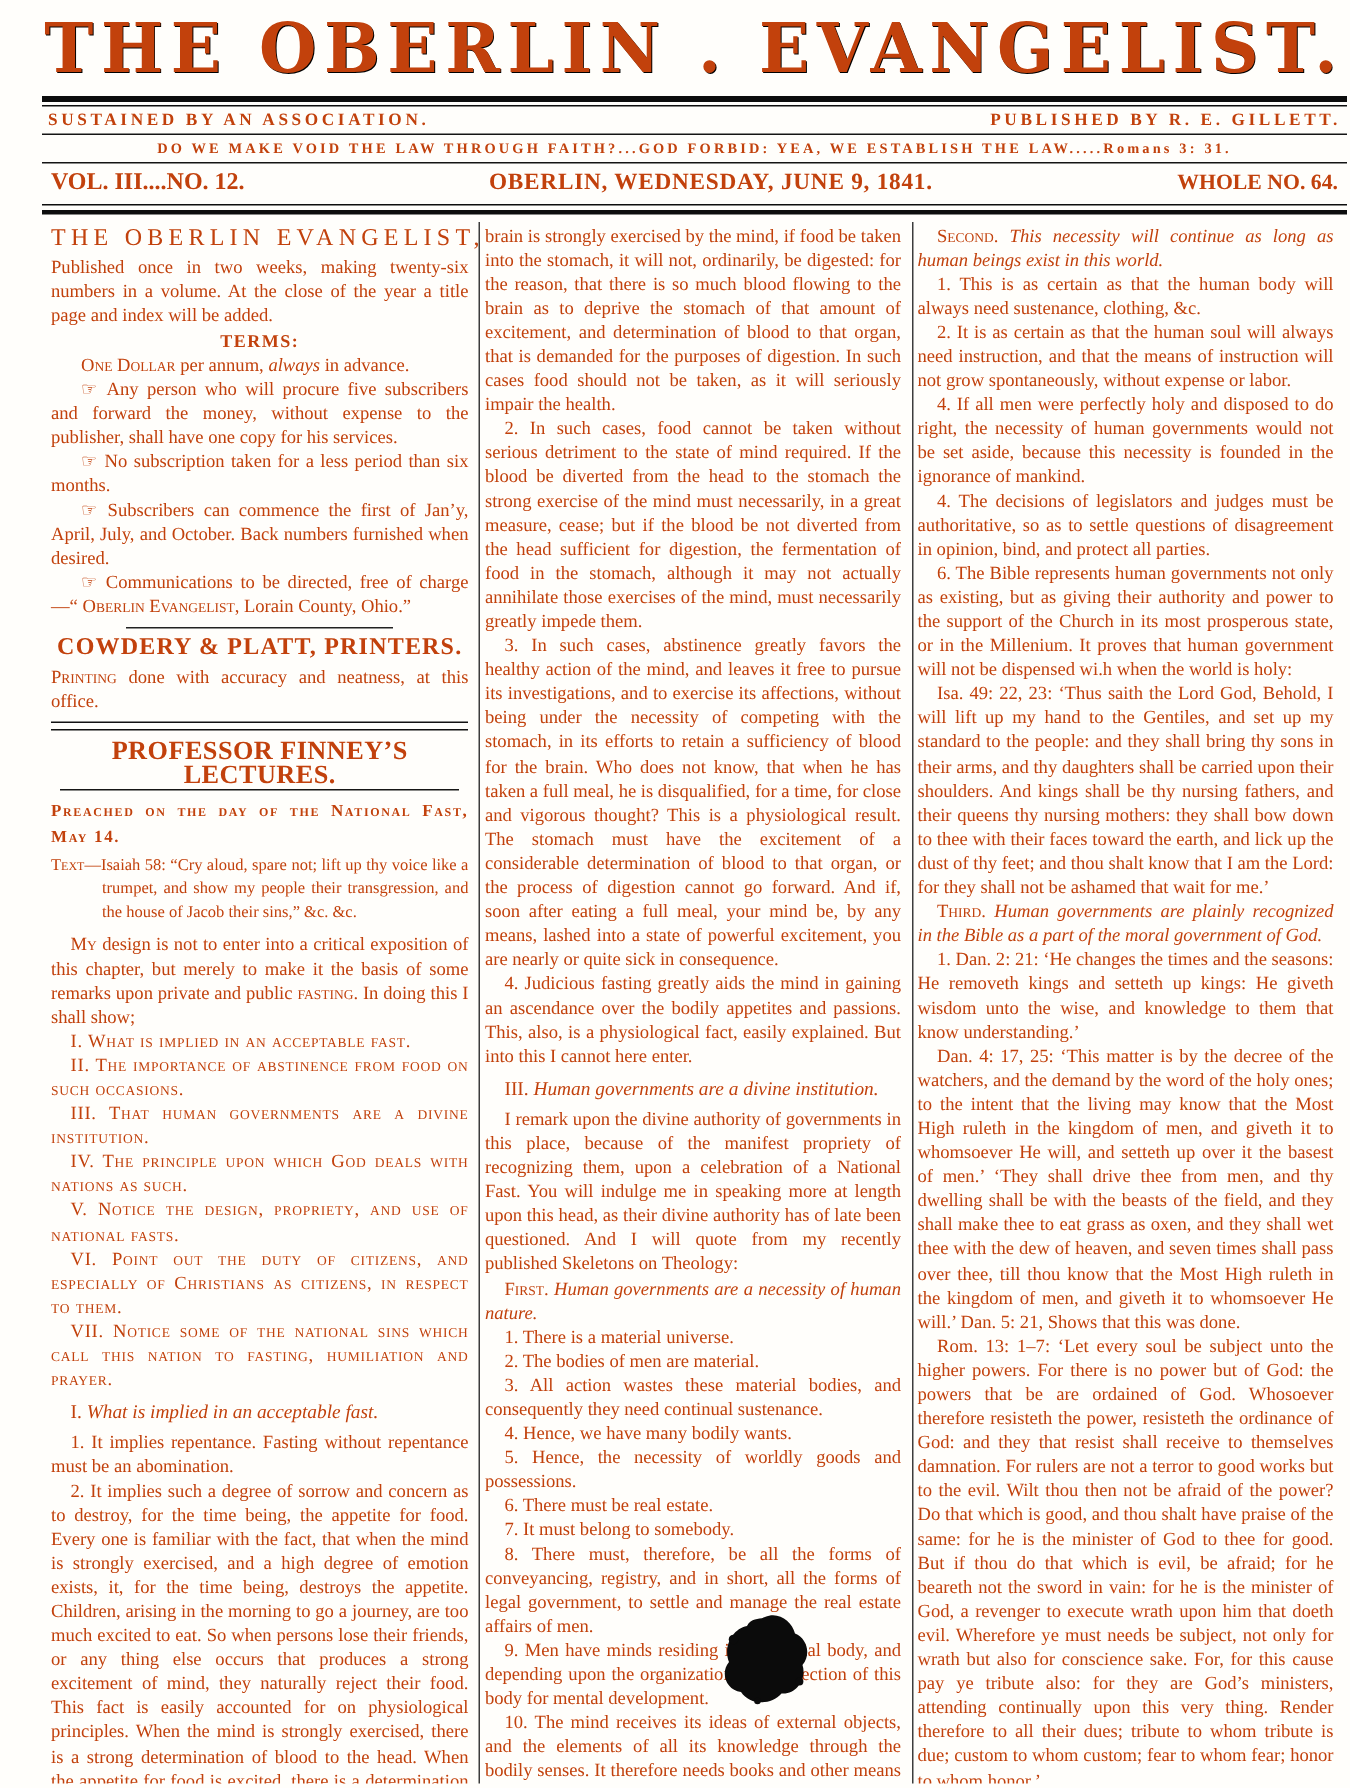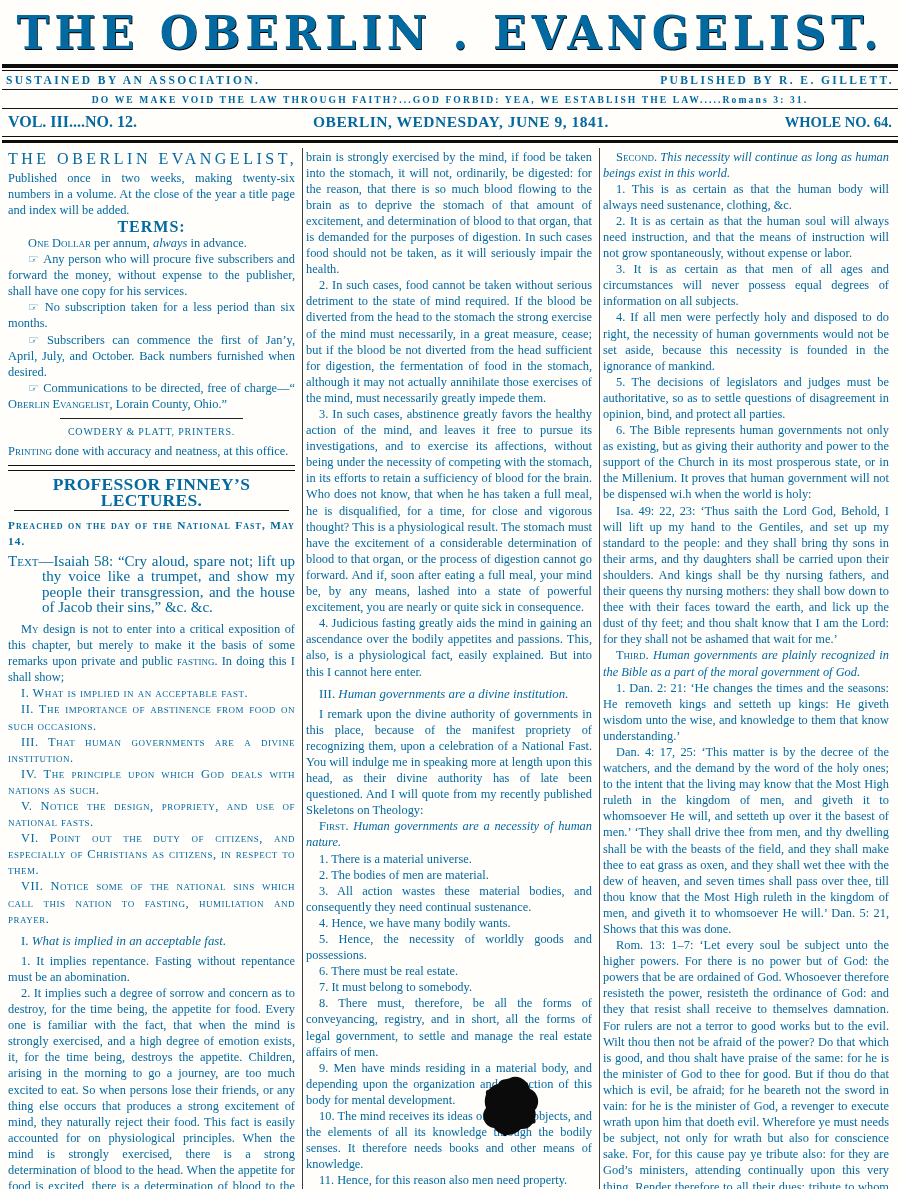--- a/index.html
+++ b/index.html
@@ -1,20 +1,21 @@
 <!DOCTYPE html>
 <html><head>
 <meta charset="utf-8">
 <style>
   * { margin:0; padding:0; box-sizing:border-box; }
   html,body { background:#e8e8e8; }
   .page {
     width:900px; height:1192px; margin:0 auto; position:relative;
-    background:#fffefb; color:#0369a1; overflow:hidden;
+    background:#fffefb; color:#c2410c; overflow:hidden;
     font-family:"Liberation Serif","DejaVu Serif",serif;
+    padding-left:26px;
   }
   
   .masthead-title{
     text-align:center; padding-top:6px; height:62px;
     font-family:"DejaVu Serif","Liberation Serif",serif;
     font-weight:bold; font-size:44px; letter-spacing:5px;
     transform:scaleY(1.04); transform-origin:top;
     text-shadow:0.6px 0.6px 0 #000;
     white-space:nowrap;
   }
@@ -29,32 +30,32 @@
   .vol-right{ font-weight:bold; font-size:14.5px; }
   .rule-b{ margin:1px 2px 0; border-top:1.4px solid #0d0d0d; border-bottom:3.6px solid #0d0d0d; height:7px; }
   
   .cols{ display:flex; padding:5px 4px 0 5px; height:1046px; }
   .col{ width:297px; padding:1px 7px 0 3px; overflow:hidden; }
   .col + .col{ border-left:1.2px solid #3c3c3c; }
   .blk{ font-size:12.4px; line-height:16.1px; text-align:justify; }
   .ind{ text-indent:13px; }
   .ind2{ text-indent:20px; }
   .col-title{ text-align:right; font-size:16px; letter-spacing:3.5px; white-space:nowrap; margin:2px 0 3px; }
-  .terms{ text-align:center; font-weight:bold; font-size:16px; letter-spacing:1px; margin-top:1px; }
+  .terms{ text-align:center; font-weight:bold; font-size:12px; letter-spacing:1px; margin-top:1px; }
   span.sc{ font-variant:small-caps; }
   span.i{ font-style:italic; }
   span.hand{ font-family:"DejaVu Sans",sans-serif; font-size:12px; }
   .shortrule{ border-top:1.3px solid #222; width:64%; margin:6px auto 5px; }
-  .printers{ text-align:center; font-size:10px; letter-spacing:0.8px; margin:1px 0 3px; }
+  .printers{ text-align:center; font-size:16px; letter-spacing:0.8px; margin:1px 0 3px;font-weight:bold; }
   .dbl{ border-top:1.6px solid #111; border-bottom:1.6px solid #111; height:6px; margin:6px 0 5px; }
   .article-head{ text-align:center; font-weight:bold; font-size:17.5px; letter-spacing:0.3px; margin:2px 0 1px; }
   .thinrule{ border-top:1.4px solid #161616; margin:2px 6px 6px; }
   .lecture-head{ text-align:center; font-size:14.5px; letter-spacing:5px; margin:3px 0 5px; white-space:nowrap; }
   .preached{ font-variant:small-caps; font-weight:bold; font-size:11.3px; letter-spacing:1.1px; margin:1px 0 4px; text-align:justify; }
-  .textref{ padding-left:34px; text-indent:-34px; margin-bottom:5px; font-size:15px; line-height:15.6px; }
+  .textref{ padding-left:34px; text-indent:-34px; margin-bottom:5px; font-size:11px; line-height:15.6px; }
   .outline{ font-variant:small-caps; letter-spacing:0.5px; text-indent:13px; }
   .subhead{ text-indent:13px; margin:6px 0 4px; font-size:12.9px; }
   .mt{ margin-top:4px; }
   
   .ink-blot{ position:absolute; left:481px; top:1075px; width:60px; height:62px; }
 </style>
 </head>
 <body>
 
 <div class="page">
@@ -125,23 +126,22 @@
         <div class="blk blk ind">7. It must belong to somebody.</div>
         <div class="blk blk ind">8. There must, therefore, be all the forms of conveyancing, registry, and in short, all the forms of legal government, to settle and manage the real estate affairs of men.</div>
         <div class="blk blk ind">9. Men have minds residing in a material body, and depending upon the organization and perfection of this body for mental development.</div>
         <div class="blk blk ind">10. The mind receives its ideas of external objects, and the elements of all its knowledge through the bodily senses.  It therefore needs books and other means of knowledge.</div>
         <div class="blk blk ind">11. Hence, for this reason also men need property.</div>
       </div>
     <div class="col">
         <div class="blk blk ind"><span class="sc">Second</span><span>. </span><span class="i">This necessity will continue as long as human beings exist in this world.</span></div>
         <div class="blk blk ind">1. This is as certain as that the human body will always need sustenance, clothing, &amp;c.</div>
         <div class="blk blk ind">2. It is as certain as that the human soul will always need instruction, and that the means of instruction will not grow spontaneously, without expense or labor.</div>
-        <div class="blk blk ind">3. It is as certain as that men of all ages and circumstances will never possess equal degrees of information on all subjects.</div>
         <div class="blk blk ind">4. If all men were perfectly holy and disposed to do right, the necessity of human governments would not be set aside, because this necessity is founded in the ignorance of mankind.</div>
-        <div class="blk blk ind">5. The decisions of legislators and judges must be authoritative, so as to settle questions of disagreement in opinion, bind, and protect all parties.</div>
+        <div class="blk blk ind">4. The decisions of legislators and judges must be authoritative, so as to settle questions of disagreement in opinion, bind, and protect all parties.</div>
         <div class="blk blk ind">6. The Bible represents human governments not only as existing, but as giving their authority and power to the support of the Church in its most prosperous state, or in the Millenium.  It proves that human government will not be dispensed wi.h when the world is holy:</div>
         <div class="blk blk ind">Isa. 49: 22, 23: ‘Thus saith the Lord God, Behold, I will lift up my hand to the Gentiles, and set up my standard to the people: and they shall bring thy sons in their arms, and thy daughters shall be carried upon their shoulders.  And kings shall be thy nursing fathers, and their queens thy nursing mothers: they shall bow down to thee with their faces toward the earth, and lick up the dust of thy feet; and thou shalt know that I am the Lord: for they shall not be ashamed that wait for me.’</div>
         <div class="blk blk ind"><span class="sc">Third</span><span>. </span><span class="i">Human governments are plainly recognized in the Bible as a part of the moral government of God.</span></div>
         <div class="blk blk ind">1. Dan. 2: 21: ‘He changes the times and the seasons: He removeth kings and setteth up kings: He giveth wisdom unto the wise, and knowledge to them that know understanding.’</div>
         <div class="blk blk ind">Dan. 4: 17, 25: ‘This matter is by the decree of the watchers, and the demand by the word of the holy ones; to the intent that the living may know that the Most High ruleth in the kingdom of men, and giveth it to whomsoever He will, and setteth up over it the basest of men.’  ‘They shall drive thee from men, and thy dwelling shall be with the beasts of the field, and they shall make thee to eat grass as oxen, and they shall wet thee with the dew of heaven, and seven times shall pass over thee, till thou know that the Most High ruleth in the kingdom of men, and giveth it to whomsoever He will.’  Dan. 5: 21, Shows that this was done.</div>
         <div class="blk blk ind">Rom. 13: 1–7: ‘Let every soul be subject unto the higher powers.  For there is no power but of God: the powers that be are ordained of God. Whosoever therefore resisteth the power, resisteth the ordinance of God: and they that resist shall receive to themselves damnation.  For rulers are not a terror to good works but to the evil.  Wilt thou then not be afraid of the power?  Do that which is good, and thou shalt have praise of the same: for he is the minister of God to thee for good. But if thou do that which is evil, be afraid; for he beareth not the sword in vain: for he is the minister of God, a revenger to execute wrath upon him that doeth evil.  Wherefore ye must needs be subject, not only for wrath but also for conscience sake. For, for this cause pay ye tribute also: for they are God’s ministers, attending continually upon this very thing.  Render therefore to all their dues; tribute to whom tribute is due; custom to whom custom; fear to whom fear; honor to whom honor.’</div>
       </div>
   </div>
 
   <svg class="ink-blot" viewBox="0 0 60 62" aria-hidden="true">

